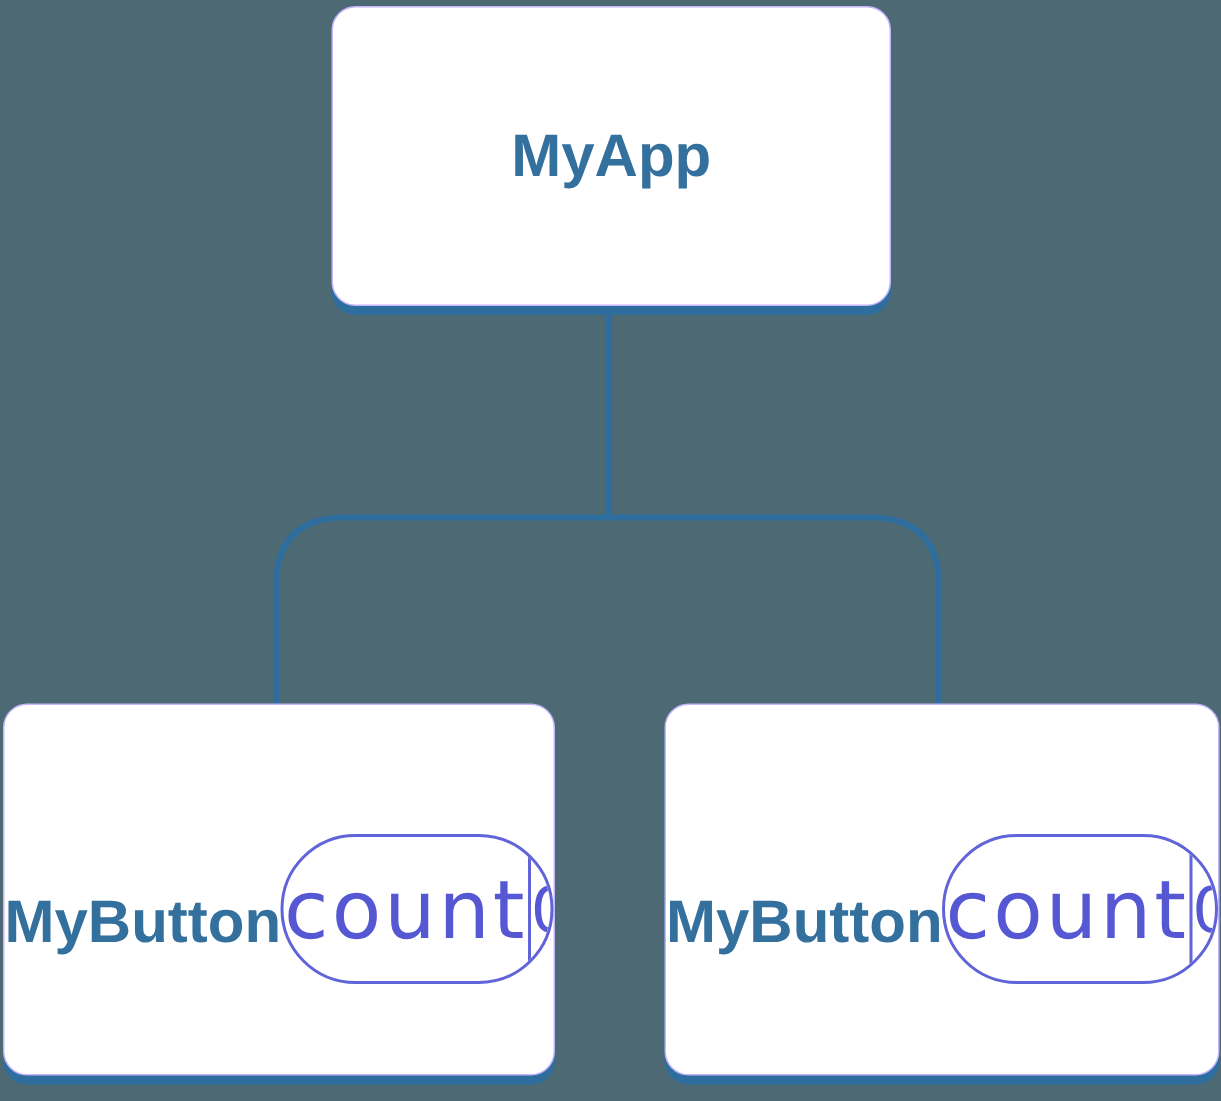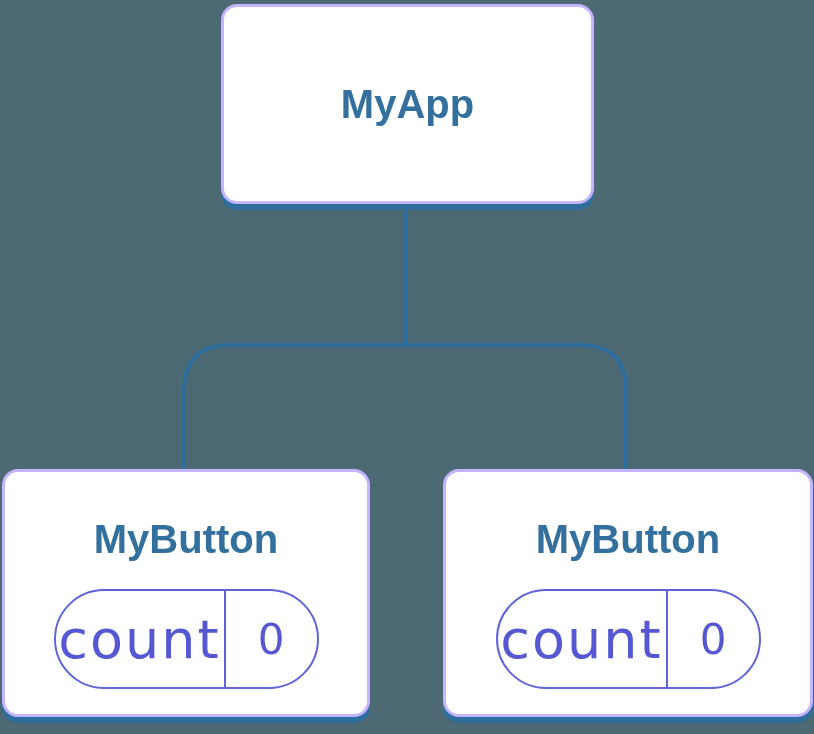--- a/index.html
+++ b/index.html
@@ -19,38 +19,38 @@
     position: absolute;
     inset: 0;
     width: 814px;
     height: 734px;
     pointer-events: none;
   }
   .card {
     position: absolute;
     box-sizing: border-box;
     background: #ffffff;
-    border: 3px solid #c4b5fd;
+    border: 1px solid #c4b5fd;
     border-radius: 16px;
     box-shadow: 0 6px 0 0 #2e6e9e;
   }
   .root-card {
     left: 221px;
     top: 4px;
     width: 373px;
     height: 200px;
     display: flex;
     align-items: center;
     justify-content: center;
   }
   .button-card {
     top: 469px;
     height: 248px;
     display: flex;
-    flex-direction: column;
+    flex-direction: row;
     align-items: center;
   }
   .button-card.left  { left: 2px;   width: 368px; }
   .button-card.right { left: 443px; width: 370px; }
   .card-title {
     font-size: 40px;
     font-weight: 700;
     color: #33709d;
     line-height: 48px;
     white-space: nowrap;

